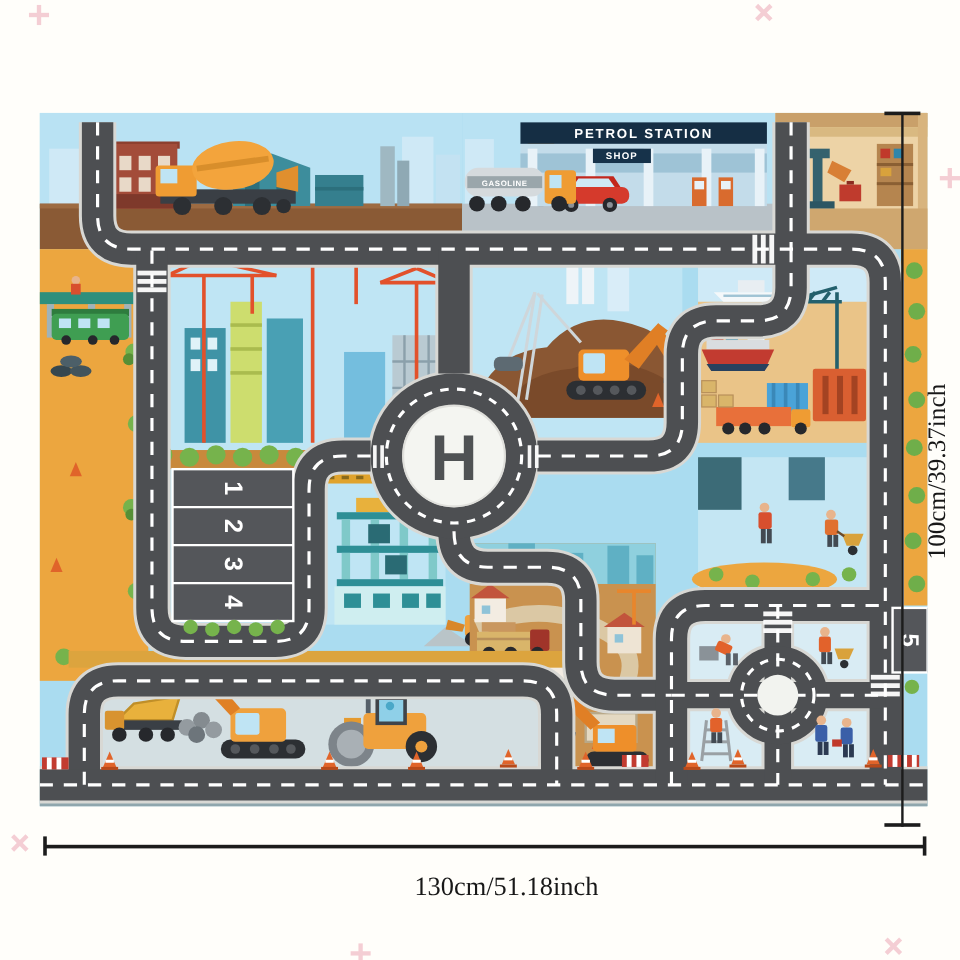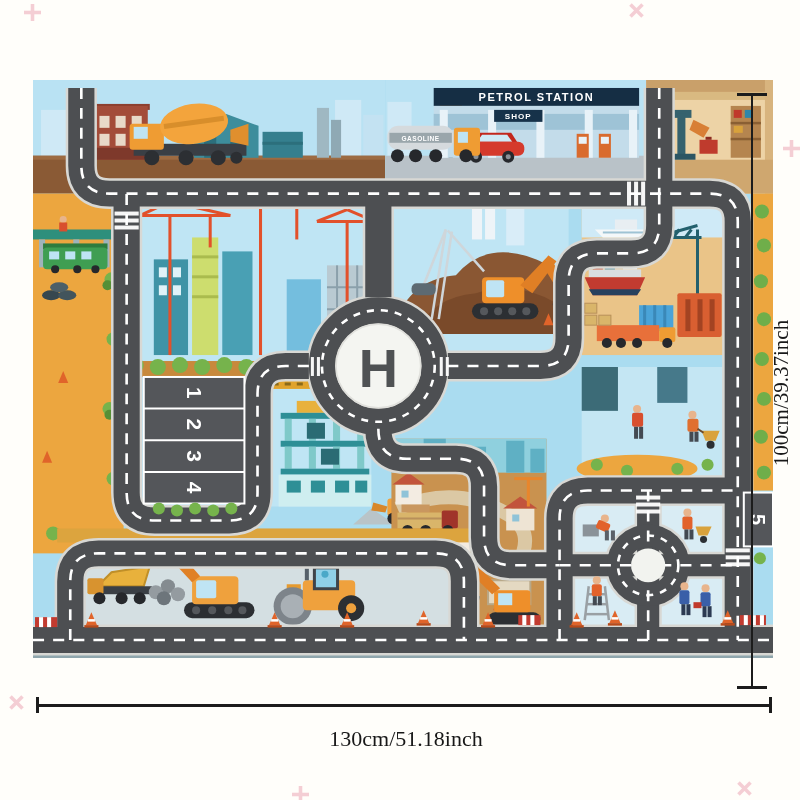--- a/index.html
+++ b/index.html
@@ -1,20 +1,20 @@
 <!DOCTYPE html>
 <html><head>
 <meta charset="utf-8">
 <style>
   html,body{margin:0;padding:0;}
   body{
     width:800px;height:800px;position:relative;overflow:hidden;
     background:#fffefa;font-family:"Liberation Sans",sans-serif;
   }
-  .mat{position:absolute;left:33px;top:80px;width:752px;height:578px;}
+  .mat{position:absolute;left:33px;top:94px;width:752px;height:578px;}
   .mat svg{display:block;}
 
   
   .redge{fill:none;stroke:#d8d8d4;stroke-width:31px;}
   .rmain{fill:none;stroke:#4d4f52;stroke-width:26px;}
   .redge2{fill:none;stroke:#d8d8d4;stroke-width:27px;}
   .rmain2{fill:none;stroke:#4d4f52;stroke-width:22px;}
   .rdash{fill:none;stroke:#ffffff;stroke-width:2.6px;stroke-dasharray:11 9;}
   .rdashc{fill:none;stroke:#ffffff;stroke-width:2.6px;stroke-dasharray:7 7;}
   .zeb{fill:#ffffff;opacity:.95;}
@@ -22,21 +22,21 @@
   .matlabel{font-family:"Liberation Sans",sans-serif;font-weight:bold;fill:#ffffff;}
 
   
   .dimline{position:absolute;background:#1c1c1c;}
   .dim-label-right{
     position:absolute;left:781px;top:393px;
     transform:translate(-50%,-50%) rotate(-90deg);
     font-family:"Liberation Serif",serif;font-size:21px;color:#181818;white-space:nowrap;
   }
   .dim-label-bottom{
-    position:absolute;left:406px;top:739px;
+    position:absolute;left:422px;top:739px;
     transform:translate(-50%,-50%);
     font-family:"Liberation Serif",serif;font-size:22px;color:#181818;white-space:nowrap;
   }
   .sparkle{position:absolute;width:17px;height:17px;opacity:.85;}
 </style>
 </head>
 <body>
 
 <svg class="sparkle" style="left:24px;top:4px" viewBox="0 0 17 17">
     <g fill="#f3c6ce">

